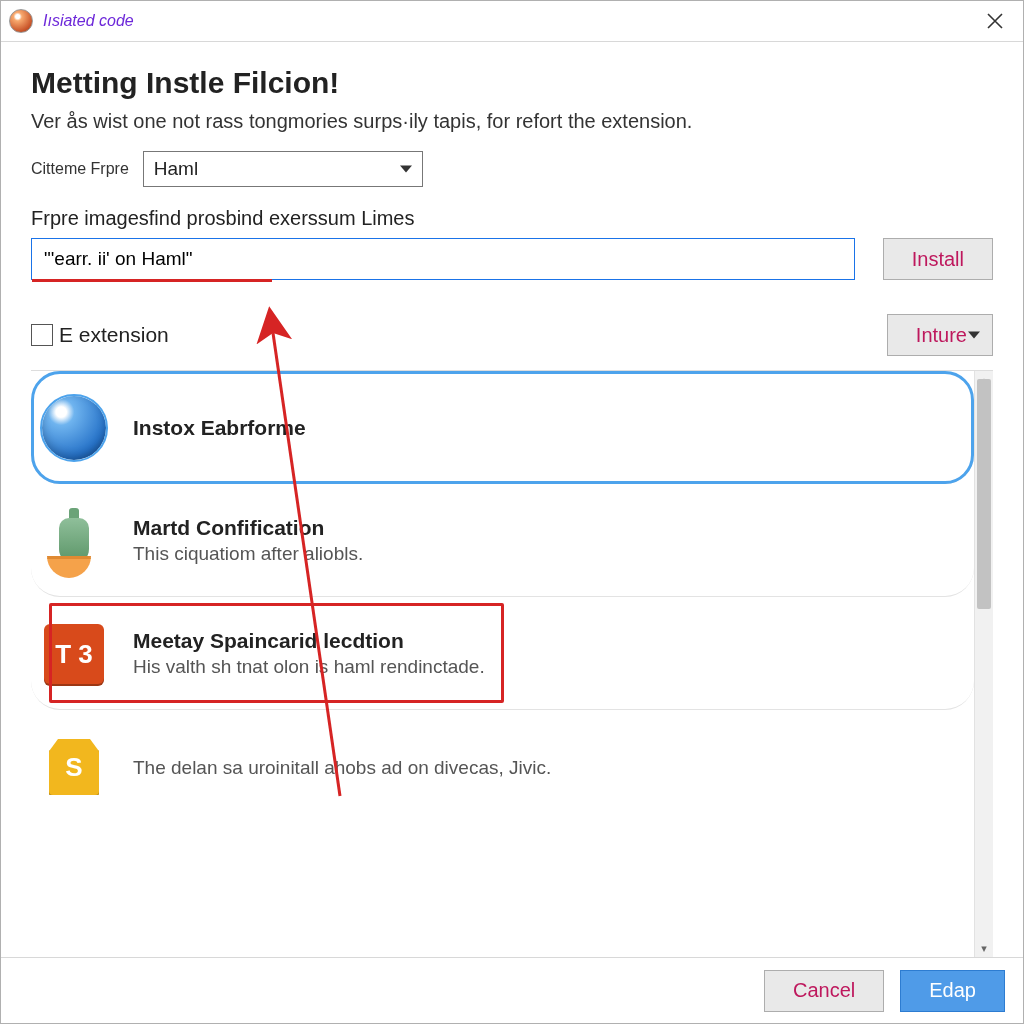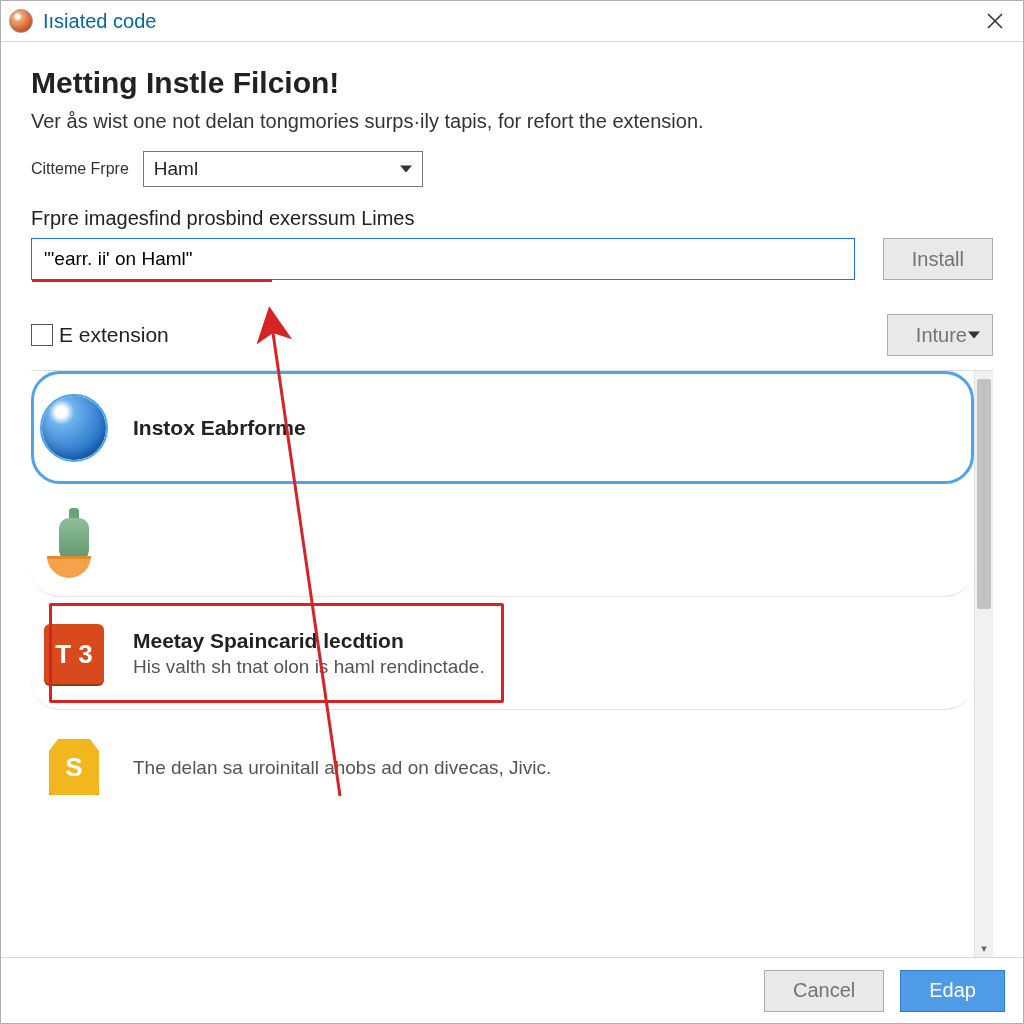--- a/index.html
+++ b/index.html
@@ -2,21 +2,21 @@
 <html><head>
 <meta charset="utf-8">
 <style>
   * { box-sizing: border-box; }
   html, body { margin:0; padding:0; width:1024px; height:1024px; font-family:"Segoe UI", Arial, sans-serif; background:#fff; color:#222; }
   .win-border { width:1024px; height:1024px; border:1px solid #b0b0b0; display:flex; flex-direction:column; background:#fff; position:relative; }
 
   
   .titlebar { height:40px; display:flex; align-items:center; padding:0 8px; background:#fff; }
   .titlebar .app-icon { width:24px; height:24px; border-radius:50%; background:radial-gradient(circle at 35% 30%, #fff 0 10%, #f8a96e 20%, #c9552a 70%, #8b3b1b 100%); border:1px solid #999; margin-right:10px; flex:none; }
-  .titlebar .title { font-size:20px; color:#0369a1; }
+  .titlebar .title { font-size:16px; color:#6d28d9;font-style:italic; }
   .titlebar .spacer { flex:1; }
   .close-x { width:40px; height:40px; display:flex; align-items:center; justify-content:center; font-size:22px; color:#333; }
 
   
   .content { flex:1; display:flex; flex-direction:column; border-top:1px solid #d8d8d8; padding:20px 30px 0 30px; overflow:hidden; }
   h1 { margin:4px 0 10px 0; font-size:30px; font-weight:600; }
   .subtitle { font-size:20px; color:#333; margin-bottom:18px; }
 
   .row { display:flex; align-items:center; margin-bottom:14px; }
   .field-label { font-size:16px; color:#333; margin-right:14px; }
@@ -25,21 +25,21 @@
   .select-box .sel-text { font-size:19px; }
   .select-box .caret { position:absolute; right:10px; top:50%; transform:translateY(-50%); width:0; height:0; border-left:6px solid transparent; border-right:6px solid transparent; border-top:7px solid #333; }
 
   .label2 { font-size:20px; margin:6px 0 8px 0; }
 
   .search-row { display:flex; align-items:center; gap:28px; }
   .search-input { flex:1; height:42px; border:1px solid #1a73e8; padding:0 10px; font-size:19px; background:#fff; position:relative; }
   .search-input input { width:100%; height:100%; border:none; outline:none; font-size:19px; background:transparent; }
   .red-underline { position:absolute; left:0; bottom:-3px; height:3px; background:#d62424; }
 
-  .btn { height:42px; padding:0 28px; border:1px solid #adadad; background:#e9e9e9; font-size:20px; color:#737373; display:flex; align-items:center; justify-content:center; }
+  .btn { height:42px; padding:0 28px; border:1px solid #adadad; background:#e9e9e9; font-size:20px; color:#be185d; display:flex; align-items:center; justify-content:center; }
   .btn-primary { background:#4f9be8; border-color:#2d7cd1; color:#fff; }
   .btn-drop { padding-right:25px; position:relative; }
   .btn-drop .caret { position:absolute; right:12px; top:50%; transform:translateY(-50%); width:0;height:0;border-left:6px solid transparent;border-right:6px solid transparent;border-top:7px solid #333; }
 
   .filter-row { display:flex; align-items:center; margin-top:34px; }
   .filter-row .chkwrap { display:flex; align-items:center; gap:6px; font-size:21px; }
   .chk { width:22px; height:22px; border:1.5px solid #555; background:#fff; }
 
   
   .list-wrap { margin-top:14px; flex:1; display:flex; border-top:1px solid #ddd; position:relative; min-height:0; }
@@ -84,21 +84,21 @@
     <div class="spacer"></div>
     <div class="close-x">
       <svg width="16" height="16" viewBox="0 0 16 16">
           <path d="M1 1 L15 15 M15 1 L1 15" stroke="currentColor" stroke-width="1.6"></path>
         </svg>
     </div>
   </div>
 
   <div class="content">
     <h1>Metting Instle Filcion!</h1>
-    <div class="subtitle">Ver ås wist one not delan tongmories surps·ily tapis, for refort the extension.</div>
+    <div class="subtitle">Ver ås wist one not rass tongmories surps·ily tapis, for refort the extension.</div>
 
     <div class="row">
       <div class="field-label">Citteme Frpre</div>
       <div class="select-box">
         <span class="sel-text">Haml</span>
         <span class="caret"></span>
       </div>
     </div>
 
     <div class="label2">Frpre imagesfind prosbind exerssum Limes</div>
@@ -136,20 +136,24 @@
         </div>
 
         <div class="item">
           <div class="icon">
               <div class="ico-bottle">
                 <div class="neck"></div>
                 <div class="body"></div>
                 <div class="slice"></div>
               </div>
             </div>
+          <div class="text">
+            <div class="t1">Martd Confification</div>
+            <div class="t2">This ciquatiom after aliobls.</div>
+          </div>
         </div>
 
         <div class="item" style="position:relative;">
           <div class="red-box"></div>
           <div class="icon">
               <div class="ico-t3">T 3</div>
             </div>
           <div class="text">
             <div class="t1">Meetay Spaincarid lecdtion</div>
             <div class="t2">His valth sh tnat olon is haml rendinctade.</div>

